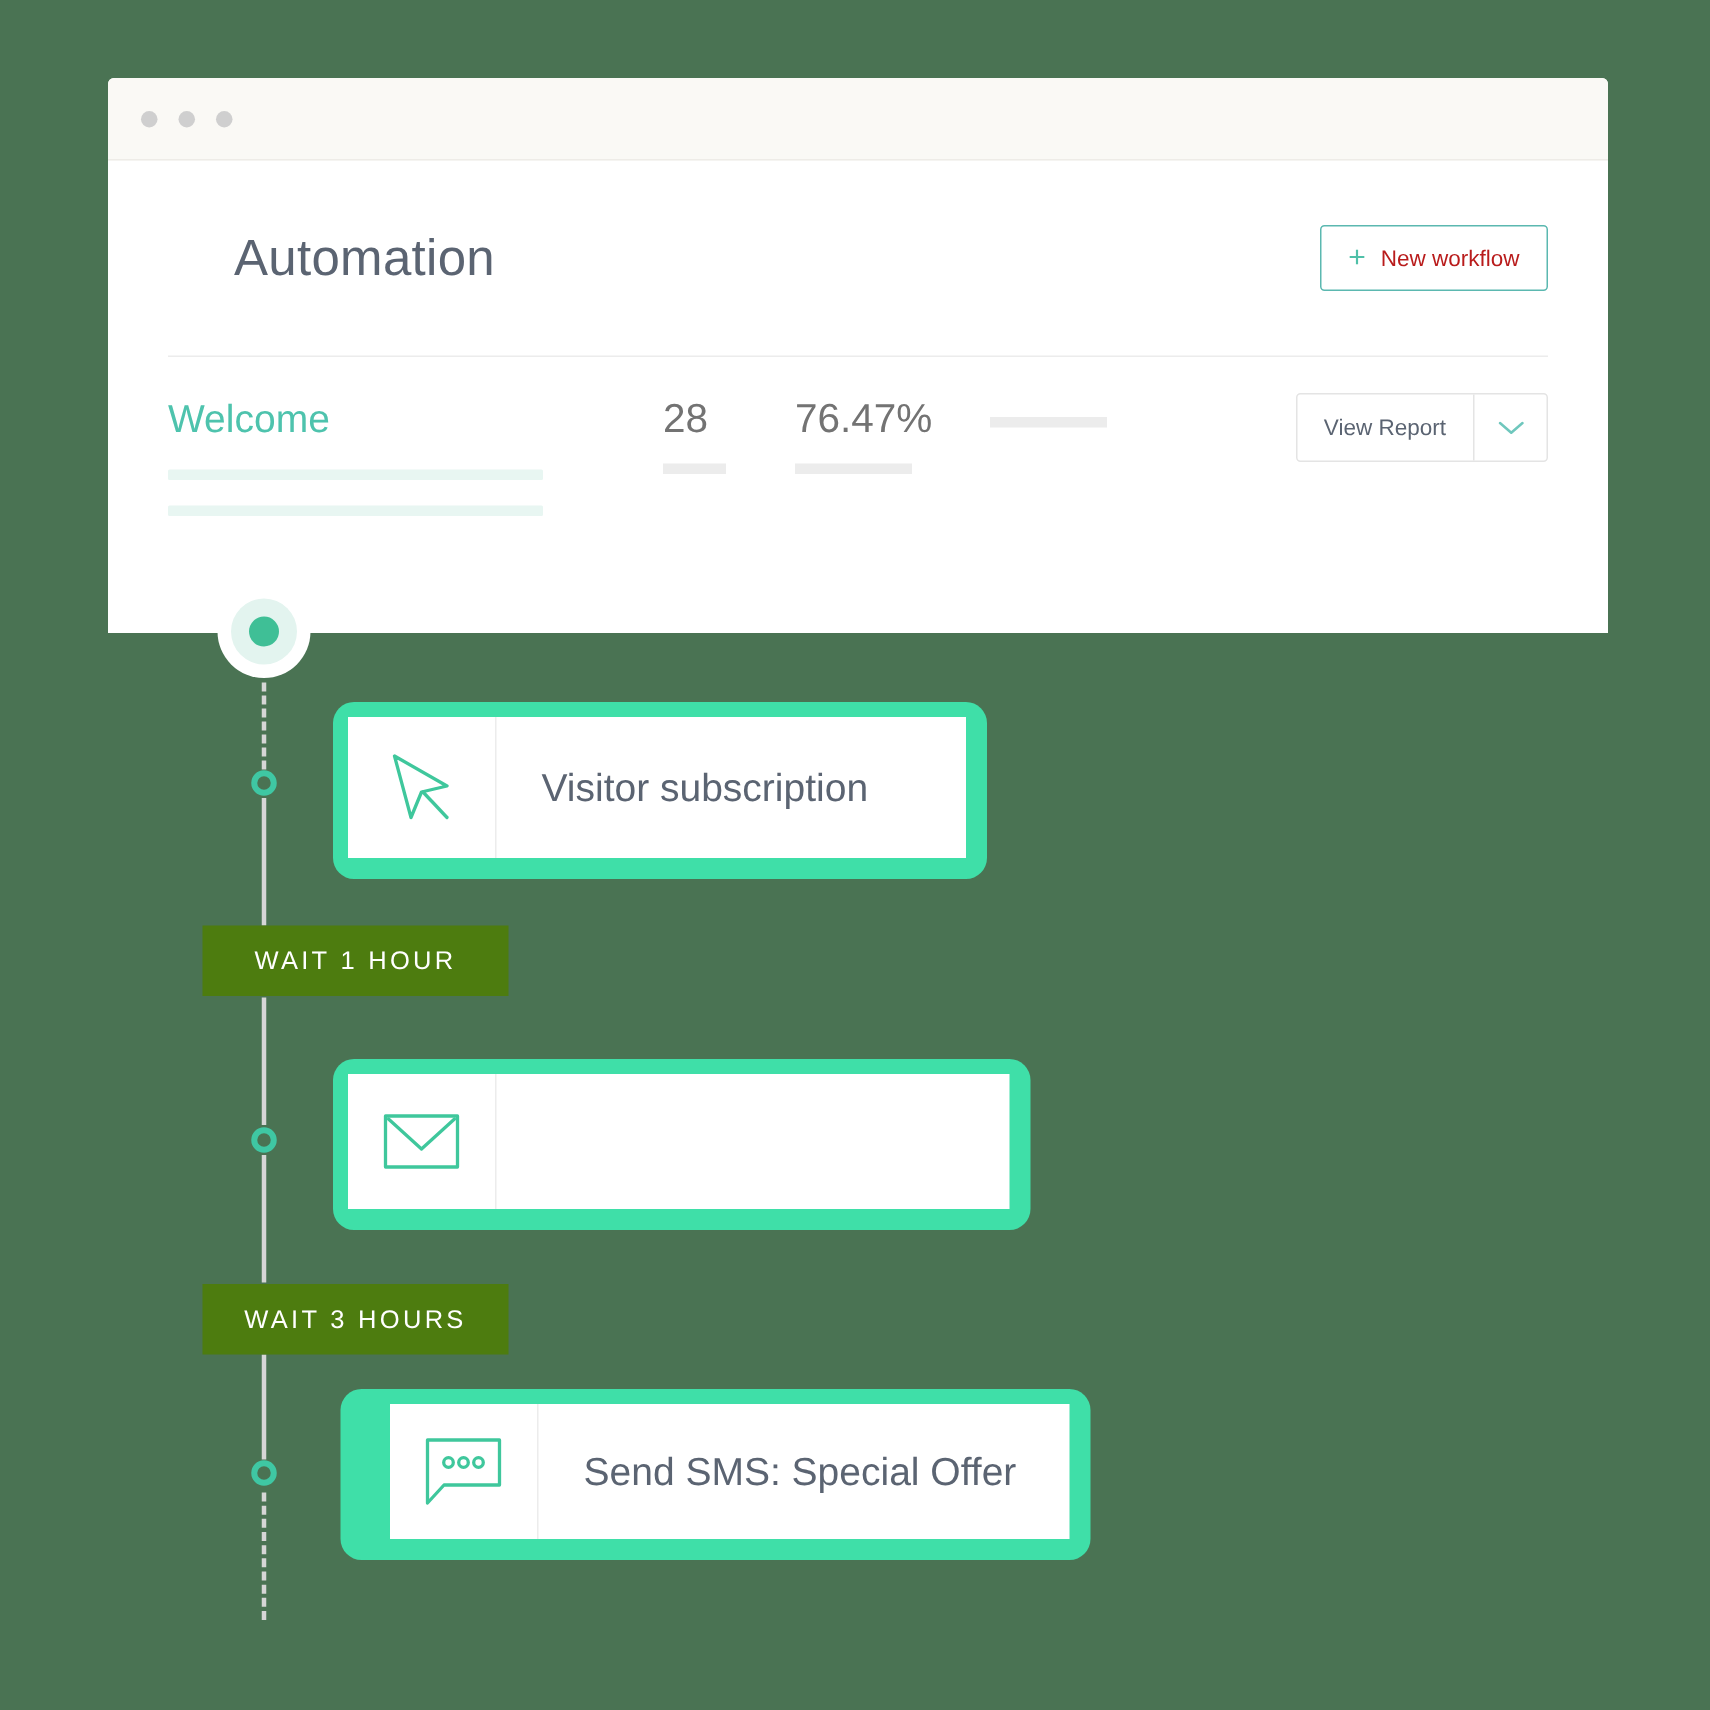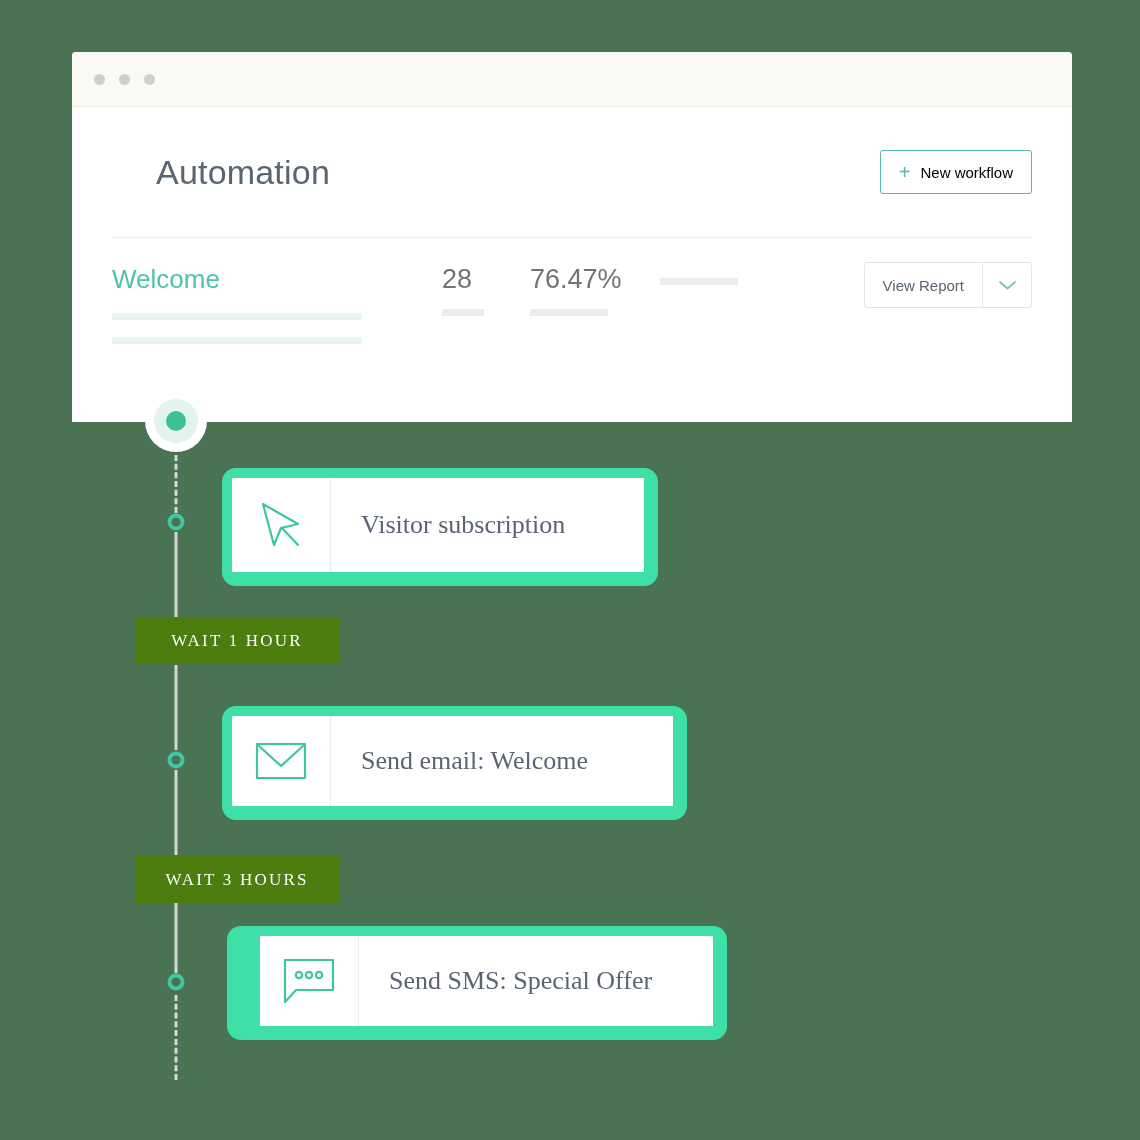--- a/index.html
+++ b/index.html
@@ -72,21 +72,21 @@
     cursor: pointer;
   }
   .plus-icon {
     color: #4fc0a8;
     font-size: 20px;
     line-height: 1;
     font-weight: 400;
   }
   .new-workflow-label {
     font-size: 15px;
-    color: #000000;
+    color: #b91c1c;
   }
 
   .divider {
     height: 1px;
     background: #ececec;
     width: 100%;
   }
 
   
   .stats-row {
@@ -163,21 +163,21 @@
 
   
   .flow {
     position: absolute;
     left: 0;
     top: 0;
     width: 1140px;
     height: 1140px;
     pointer-events: none;
   }
-  .flow > * { pointer-events: auto; font-family: Liberation Serif, serif; }
+  .flow > * { pointer-events: auto; }
 
   .line {
     position: absolute;
     left: 176px;
     width: 3px;
     transform: translateX(-50%);
     background: #d6d6d6;
   }
   .line.dashed {
     background: none;
@@ -313,21 +313,20 @@
   </div>
 
   <div class="action-card" style="left:222px; top:706px; width:465px; height:114px;">
     <div class="action-inner">
       <div class="action-icon">
         <svg width="52" height="40" viewBox="0 0 52 40" fill="none" stroke="#3fc79c" stroke-width="2.2" stroke-linejoin="round" stroke-linecap="round">
           <rect x="2" y="3" width="48" height="34"></rect>
           <path d="M4 5 L26 25 L48 5"></path>
         </svg>
       </div>
-      <div class="action-label">Send email: Welcome</div>
     </div>
   </div>
 
   <div class="wait-badge" style="left:135px; top:856px; width:204px;">
     <span>WAIT 3 HOURS</span>
   </div>
 
   <div class="action-card" style="left:227px; top:926px; width:500px; height:114px;padding-left:33px;">
     <div class="action-inner">
       <div class="action-icon">

